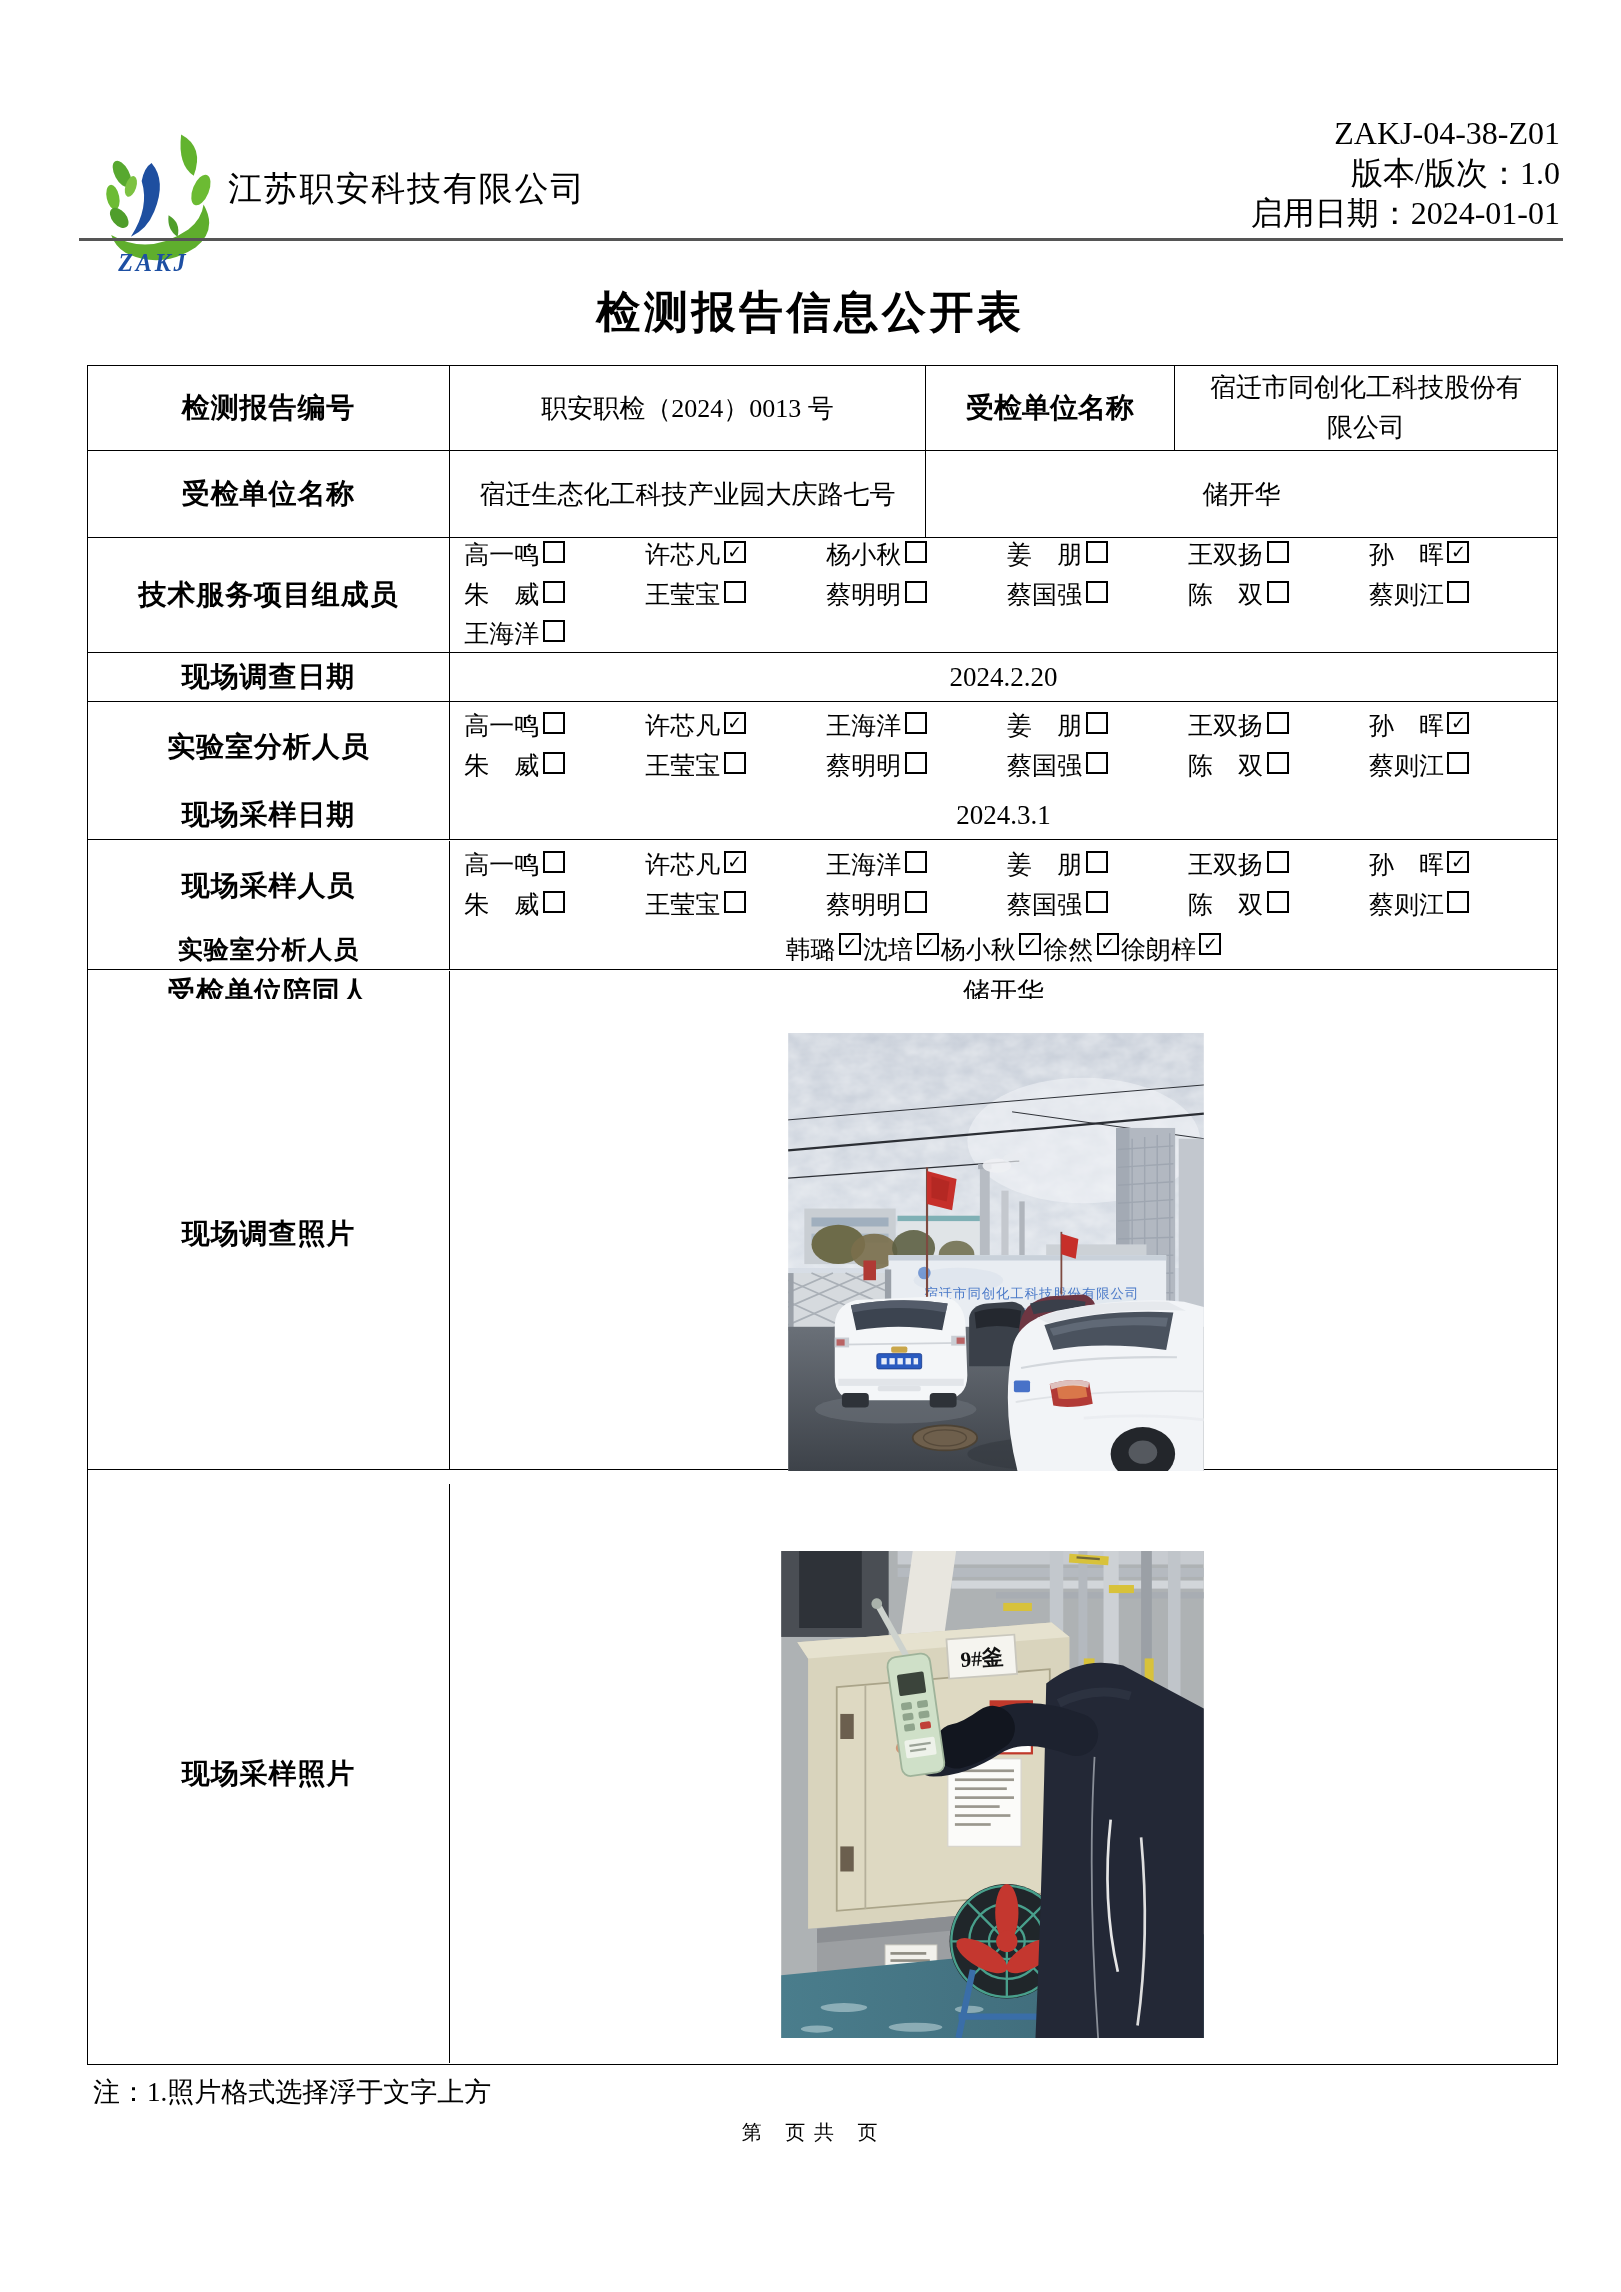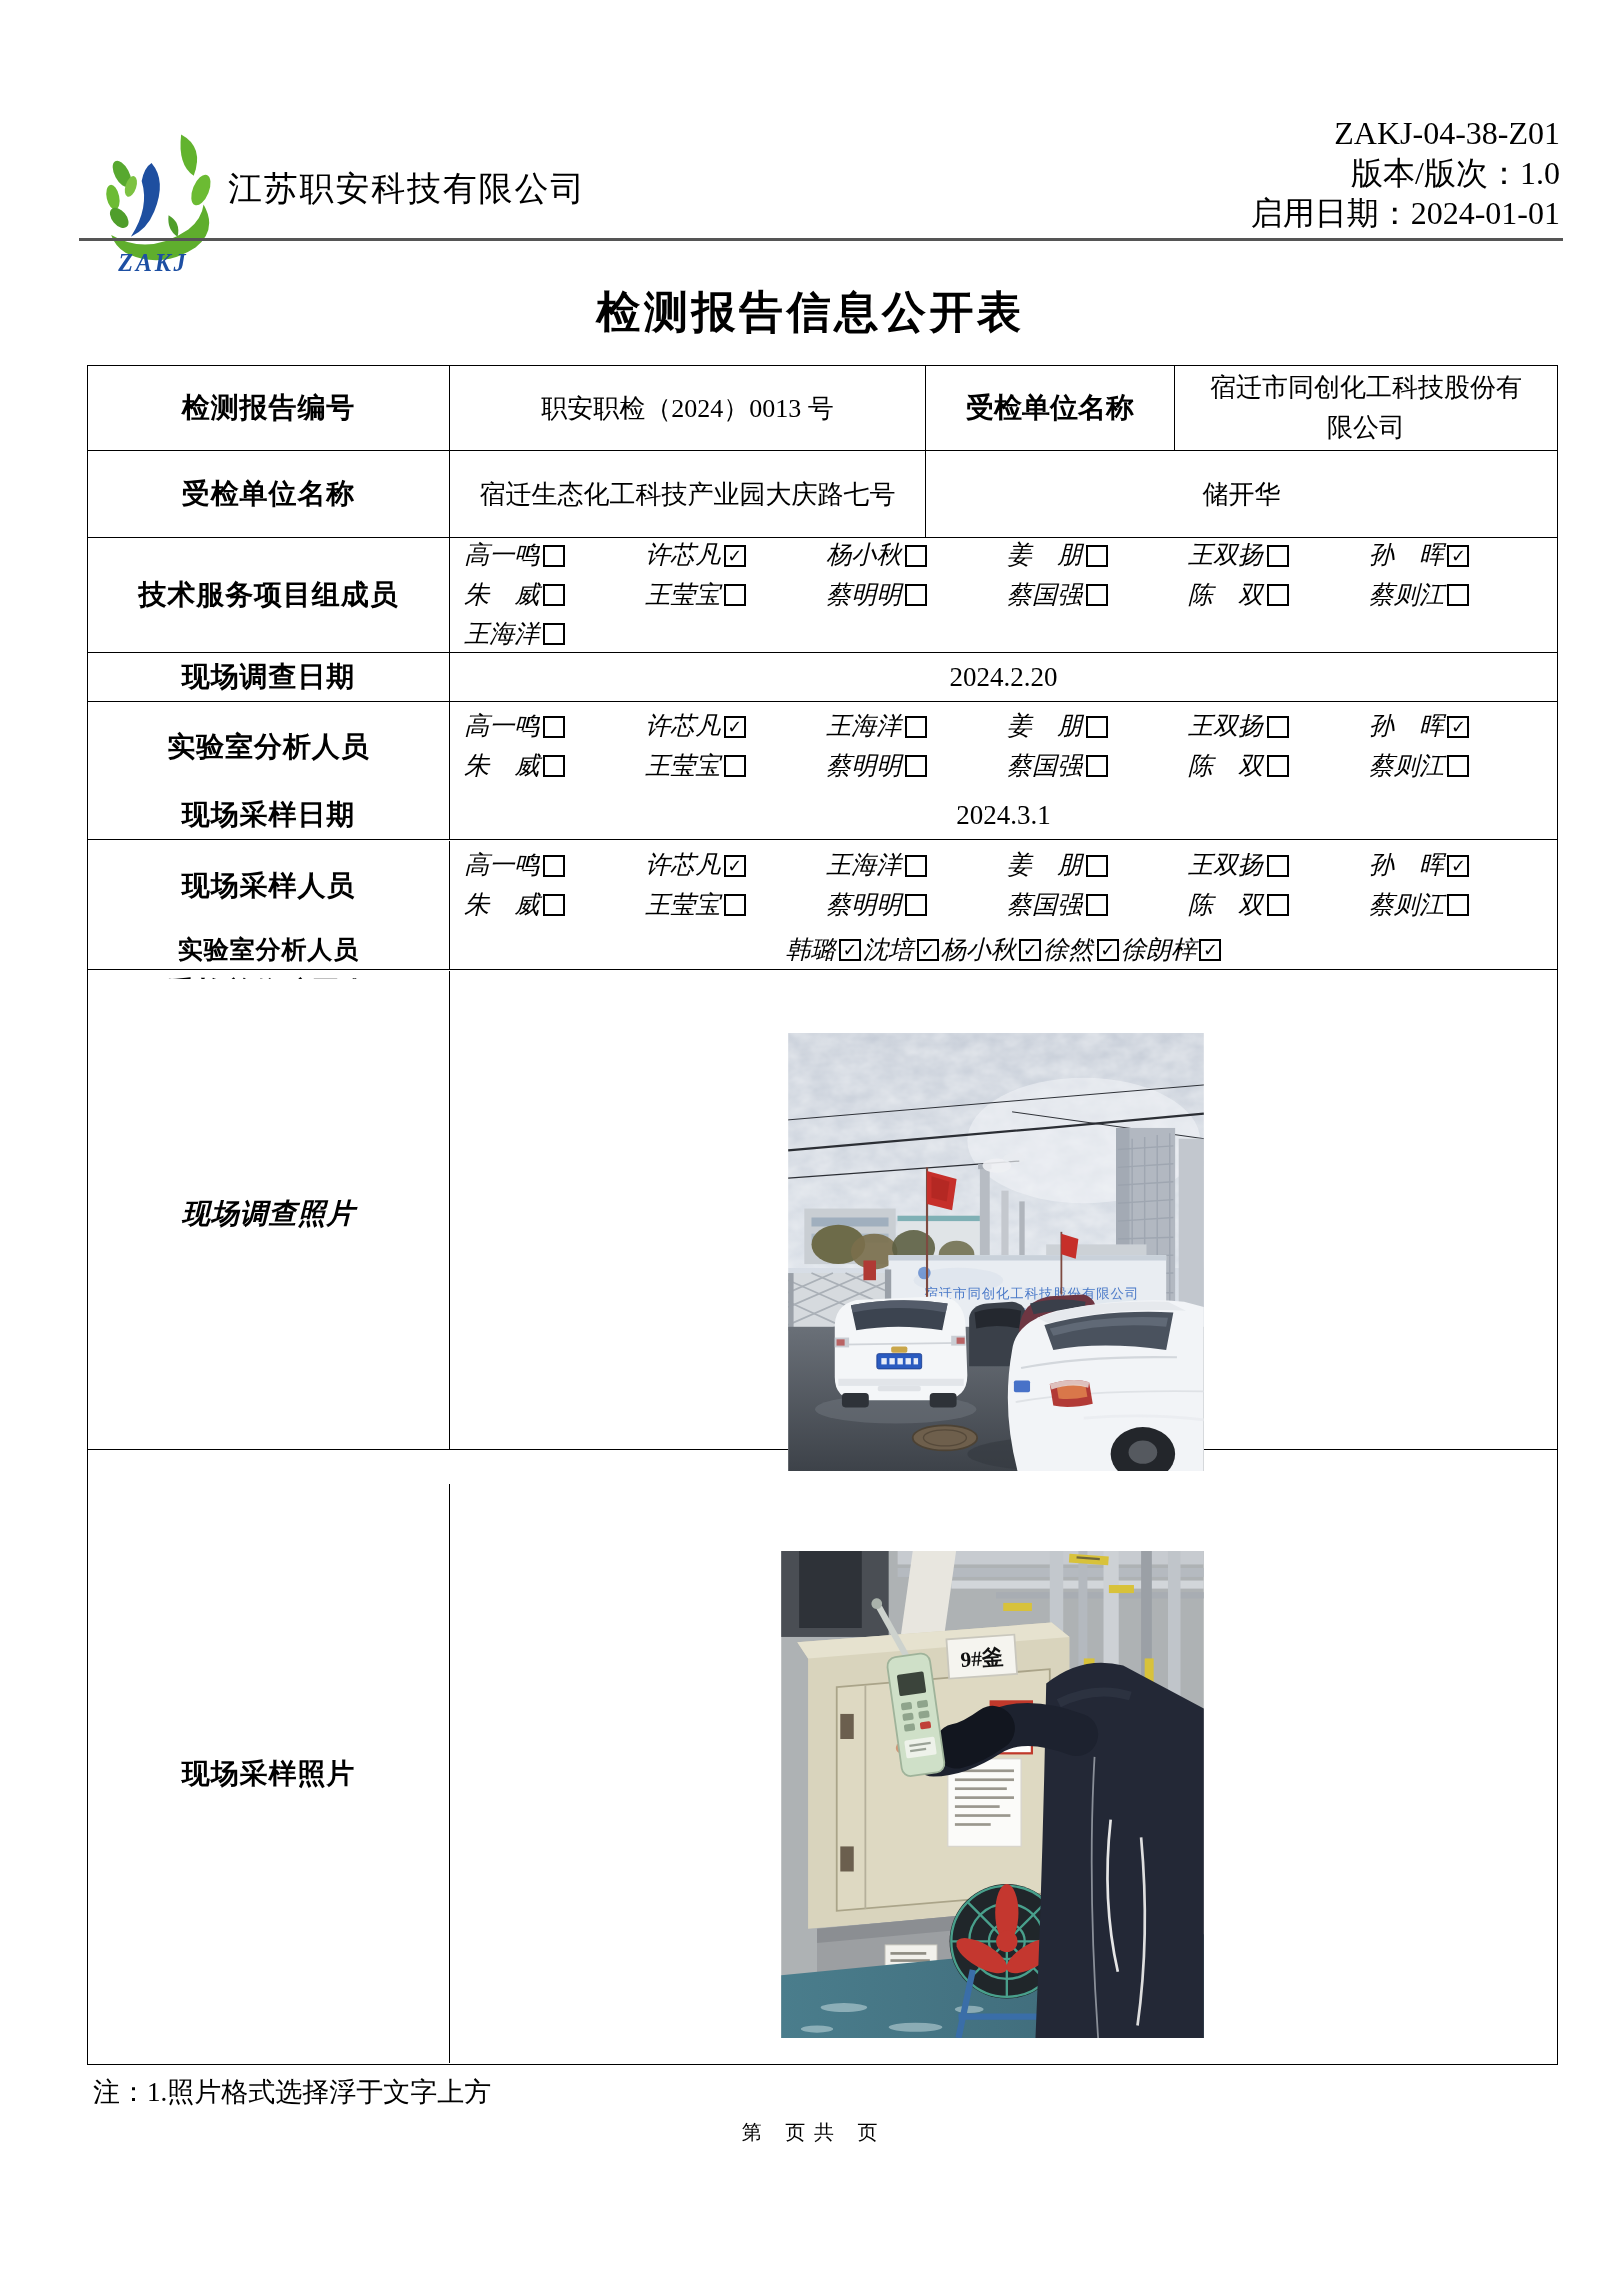--- a/index.html
+++ b/index.html
@@ -22,29 +22,29 @@
   .lab{width:362px;flex:none;font-weight:bold;font-size:28px;letter-spacing:0.9px;}
   .c2{width:476px;flex:none;font-size:26px;}
   .c3{width:249px;flex:none;font-weight:bold;font-size:28px;}
   .c4{flex:1;font-size:26px;}
   .val{flex:1;font-size:27px;display:flex;align-items:center;justify-content:center;}
   .wrapA{max-width:421px;line-height:1.5;}
   .wrapB{max-width:315px;line-height:1.55;}
   .names{flex:1;display:grid;grid-template-columns:repeat(6,1fr);align-content:center;row-gap:10.7px;
          padding:0 7.2px 0 14.3px;font-size:25px;line-height:1.15;}
   .labflex{flex:1;display:flex;align-items:center;justify-content:center;gap:2px;font-size:25px;}
-  .member{display:inline-flex;align-items:center;white-space:nowrap;font-style:italic;}
+  .member{display:inline-flex;align-items:flex-start;white-space:nowrap;}
   .cbox{width:18px;height:18px;border:2.7px solid #000;margin-left:3.6px;flex:none;
         display:inline-flex;align-items:center;justify-content:center;
         font-size:18px;font-weight:bold;line-height:1;font-family:"DejaVu Sans",sans-serif;}
   
   .r1{top:0;height:85px;}   .r2{top:85px;height:87px;}  .r3{top:172px;height:115px;}
   .r4{top:287px;height:49px;}.r5{top:336px;height:90px;}.r6{top:425px;height:49px;}
   .r7{top:475px;height:90px;}.r8{top:564px;height:40px;}.r9{top:605px;height:42px;}
-  .r10{top:613px;height:471px;font-style:italic;}.r11{top:1118px;height:579px;}
+  .r10{top:633px;height:471px;}.r11{top:1118px;height:579px;}
   .r8 .labflex,.r8 .lab{font-size:25px;}
   
   .photo1{position:absolute;left:788px;top:1033px;width:416px;height:438px;}
   .photo2{position:absolute;left:781px;top:1551px;width:423px;height:487px;}
   
   .note{position:absolute;left:93px;top:2074px;font-size:27px;}
   .pagenum{position:absolute;left:0;top:2119px;width:100%;text-align:center;font-size:20px;letter-spacing:1.8px;}
 </style>
 </head>
 <body>

